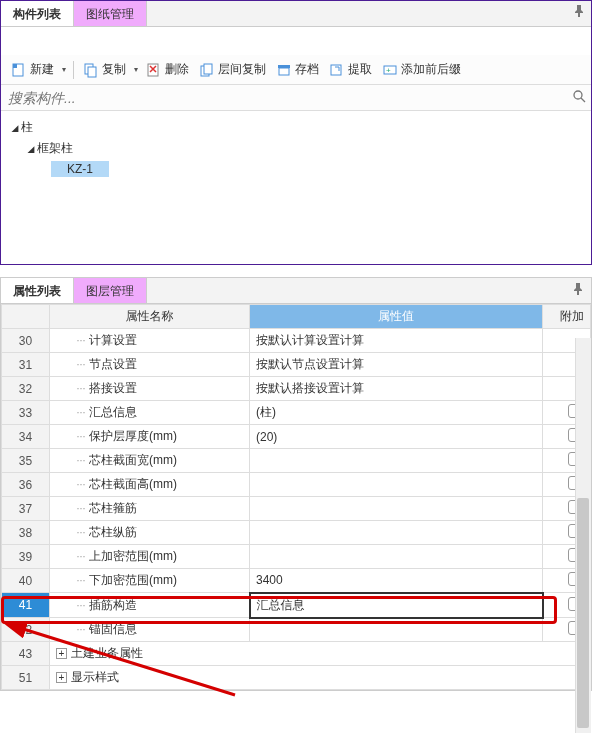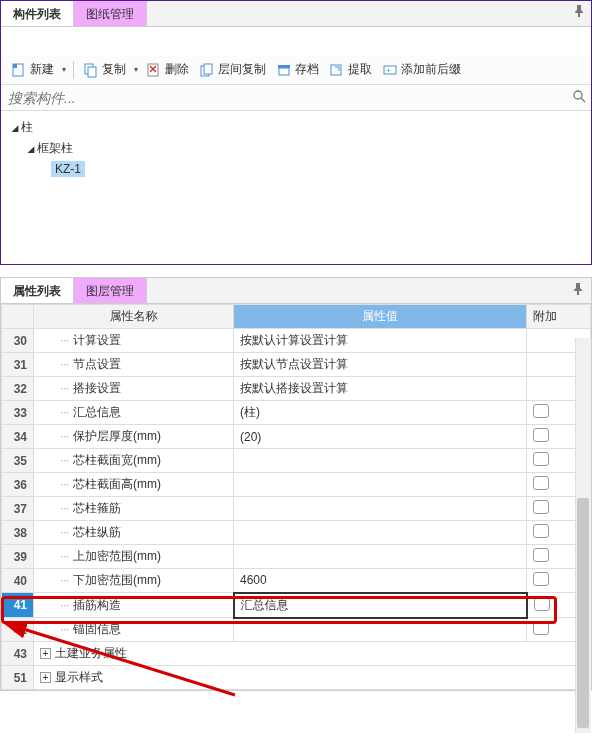--- a/index.html
+++ b/index.html
@@ -20,33 +20,33 @@
   
   .search-row { display: flex; align-items: center; border-bottom: 1px solid #ddd; height: 26px; padding: 0 4px; background: #fcfcfc; }
   .search-input { flex: 1; border: none; outline: none; font-size: 14px; color: #737373; padding: 3px; background: transparent; font-style: italic; }
   .search-icon { width: 16px; text-align: center; color: #666; cursor: pointer; }
   
   .tree-area { flex: 1; padding: 6px 8px; overflow: auto; background: #fff; }
   .tree-node { display: flex; align-items: center; padding: 2px 0; cursor: pointer; }
   .tree-toggle { width: 12px; font-size: 9px; color: #333; text-align: center; }
   .tree-node.level-1 { padding-left: 16px; }
   .tree-node.level-2 { padding-left: 42px; }
-  .tree-selected { background: #b3d9f7; padding: 1px 4px; }
+  .tree-selected { background: #b3d9f7; padding: 1px 16px; }
   
   
   .bottom-panel { margin-top: 12px; border: 1px solid #ccc; position: relative; }
   .pin-btn2 { position: absolute; right: 4px; top: 4px; width: 16px; height: 16px; cursor: pointer; z-index: 5; }
   
   .grid { width: 100%; border-collapse: collapse; table-layout: fixed; }
   .grid th, .grid td { border: 1px solid #ddd; padding: 3px 6px; height: 24px; font-size: 12px; text-align: left; font-weight: normal; vertical-align: middle; }
   .grid th { background: #f3f3f3; text-align: center; }
-  .grid .col-num { width: 32px; text-align: right; background: #f3f3f3; color: #555; font-weight: bold; }
+  .grid .col-num { width: 48px; text-align: center; background: #f3f3f3; color: #555; }
   .grid .col-name { width: 200px; }
   .grid .col-value { }
-  .grid .col-extra { width: 64px; text-align: left; }
+  .grid .col-extra { width: 48px; text-align: right; }
   .th-value { background: #7fb8e8 !important; color: #fff; }
   .indent { display: inline-block; width: 20px; }
   .dots { color: #aaa; letter-spacing: -1px; margin-right: 4px; }
   .checkbox { width: 16px; height: 14px; border: 1px solid #999; border-radius: 3px; display: inline-block; }
   .expander { display: inline-block; width: 11px; height: 11px; border: 1px solid #999; text-align: center; line-height: 9px; font-size: 10px; margin-right: 4px; }
   
   tr.active-row td.col-num { background: #2d8cd6; color: #fff; }
   tr.active-row td.col-value { border: 2px solid #333; }
   
   .highlight-box { position: absolute; border: 3px solid #d40000; border-radius: 4px; pointer-events: none; z-index: 10; }
@@ -248,21 +248,21 @@
         </tr>
         <tr>
           <td class="col-num">39</td>
           <td class="col-name"><span class="indent"></span><span class="dots">···</span>上加密范围(mm)</td>
           <td class="col-value"></td>
           <td class="col-extra"><span class="checkbox"></span></td>
         </tr>
         <tr>
           <td class="col-num">40</td>
           <td class="col-name"><span class="indent"></span><span class="dots">···</span>下加密范围(mm)</td>
-          <td class="col-value">4600</td>
+          <td class="col-value">3400</td>
           <td class="col-extra"><span class="checkbox"></span></td>
         </tr>
         <tr class="active-row">
           <td class="col-num">41</td>
           <td class="col-name"><span class="indent"></span><span class="dots">···</span>插筋构造</td>
           <td class="col-value">汇总信息</td>
           <td class="col-extra"><span class="checkbox"></span></td>
         </tr>
         <tr>
           <td class="col-num">42</td>

